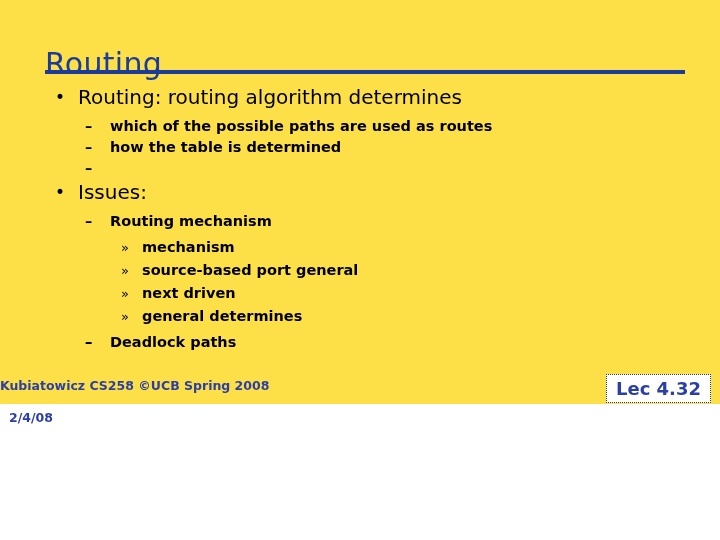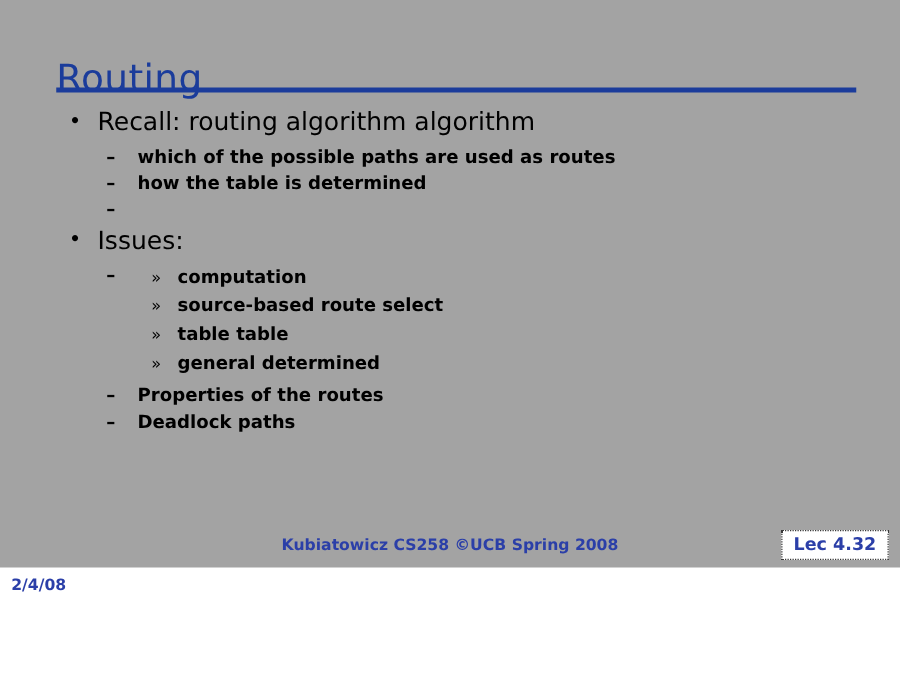--- a/index.html
+++ b/index.html
@@ -11,22 +11,22 @@
     width: 720px;
     height: 540px;
     background: #ffffff;
     font-family: "DejaVu Sans", sans-serif;
     overflow: hidden;
   }
 
   .slide {
     position: relative;
     width: 720px;
-    height: 454px;
-    background: #a3a3a3;
+    height: 404px;
+    background: #fde047;
     box-sizing: border-box;
   }
 
   
   .title {
     position: absolute;
     left: 45px;
     top: 26px;
     font-family: "DejaVu Sans", sans-serif;
     font-size: 30px;
@@ -134,52 +134,52 @@
     font-weight: bold;
     color: #2B3FA8;
     font-family: "DejaVu Sans", sans-serif;
     margin-top: 32px;
   }
   .footer-center {
     position: absolute;
     left: 0;
     top: 8px;
     width: 720px;
-    text-align: center;
+    text-align: left;
     font-size: 12.5px;
     font-weight: bold;
     color: #2B3FA8;
     font-family: "DejaVu Sans", sans-serif;
   }
   .footer-lec {
     position: absolute;
     right: 9px;
     top: 4px;
     padding: 3px 9px 3px 9px;
     border: 1px dotted #3a3a3a;
-    font-size: 14px;
+    font-size: 18px;
     font-weight: bold;
     color: #2B3FA8;
     font-family: "DejaVu Sans", sans-serif;
     background: #ffffff;
   }
 </style>
 </head>
 <body>
 
 <div class="slide">
 
   <h1 class="title">Routing</h1>
   <div class="title-rule"></div>
 
   <div class="body">
 
     <div class="lvl1">
       <span class="marker">•</span>
-      <span>Recall: routing algorithm algorithm</span>
+      <span>Routing: routing algorithm determines</span>
     </div>
 
     <div class="lvl2 gap-small">
       <span class="marker">–</span>
       <span class="text">which of the possible paths are used as routes</span>
     </div>
 
     <div class="lvl2">
       <span class="marker">–</span>
       <span class="text">how the table is determined</span>
@@ -189,45 +189,45 @@
       <span class="marker">–</span>
     </div>
 
     <div class="lvl1 gap-before">
       <span class="marker">•</span>
       <span>Issues:</span>
     </div>
 
     <div class="lvl2 gap-small">
       <span class="marker">–</span>
+      <span class="text">Routing mechanism</span>
     </div>
 
     <div class="lvl3 gap-l3-top">
       <span class="marker">»</span>
-      <span>computation</span>
+      <span>mechanism</span>
     </div>
 
     <div class="lvl3">
       <span class="marker">»</span>
-      <span>source-based route select</span>
+      <span>source-based port general</span>
     </div>
 
     <div class="lvl3">
       <span class="marker">»</span>
-      <span>table table</span>
+      <span>next driven</span>
     </div>
 
     <div class="lvl3">
       <span class="marker">»</span>
-      <span>general determined</span>
+      <span>general determines</span>
     </div>
 
     <div class="lvl2 gap-l3-top">
       <span class="marker">–</span>
-      <span class="text">Properties of the routes</span>
     </div>
 
     <div class="lvl2">
       <span class="marker">–</span>
       <span class="text">Deadlock paths</span>
     </div>
 
   </div>
 
   <div class="footer">

